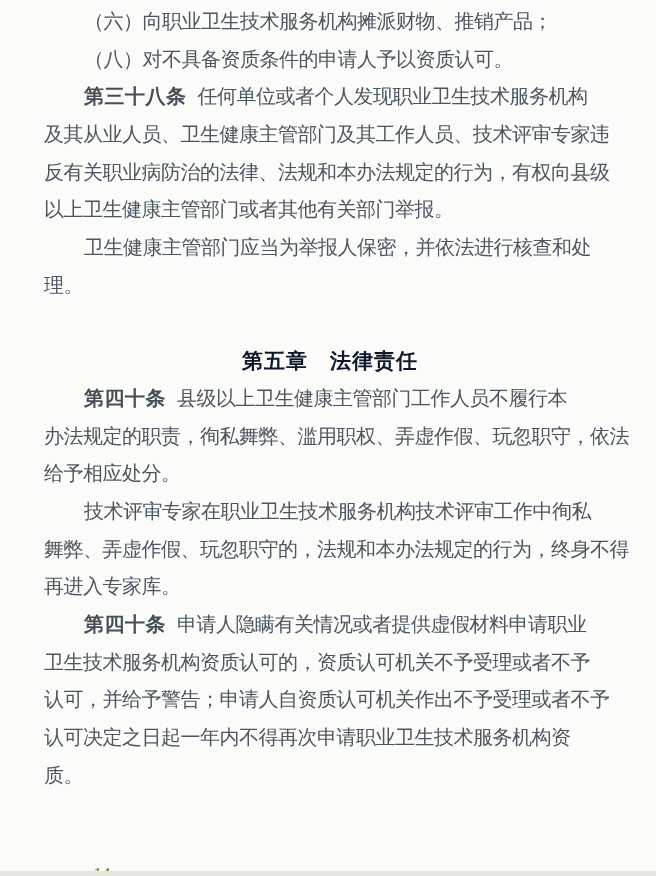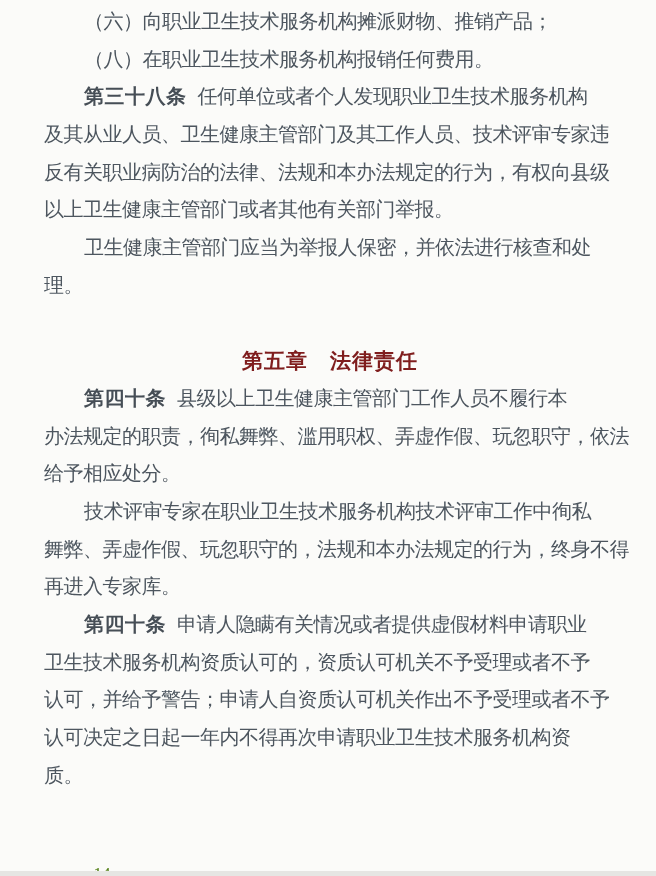--- a/index.html
+++ b/index.html
@@ -45,21 +45,21 @@
   .bold-term {
     font-family: "Liberation Sans", "DejaVu Sans", sans-serif;
     font-weight: 700;
     color: #464e56;
     margin-right: 11px;
     letter-spacing: 0.5px;
   }
   .line.center .heading-text {
     font-family: "Liberation Sans", "DejaVu Sans", sans-serif;
     font-weight: 700;
-    color: #7f1d1d;
+    color: #0f172a;
     font-size: 21px;
     letter-spacing: 1px;
   }
   .footer {
     position: absolute;
     left: 57px;
     top: 846px;
     height: 24px;
     line-height: 24px;
     font-size: 18px;
@@ -86,21 +86,21 @@
     height: 5px;
     background: #e6e6e3;
   }
 </style>
 </head>
 <body>
 
 <div class="page">
   <div class="content">
       <div class="line indent"><span class="line-text">（六）向职业卫生技术服务机构摊派财物、推销产品；</span></div>
-      <div class="line indent"><span class="line-text">（八）在职业卫生技术服务机构报销任何费用。</span></div>
+      <div class="line indent"><span class="line-text">（八）对不具备资质条件的申请人予以资质认可。</span></div>
       <div class="line indent"><span class="bold-term">第三十八条</span><span class="line-text">任何单位或者个人发现职业卫生技术服务机构</span></div>
       <div class="line"><span class="line-text">及其从业人员、卫生健康主管部门及其工作人员、技术评审专家违</span></div>
       <div class="line"><span class="line-text">反有关职业病防治的法律、法规和本办法规定的行为，有权向县级</span></div>
       <div class="line"><span class="line-text">以上卫生健康主管部门或者其他有关部门举报。</span></div>
       <div class="line indent"><span class="line-text">卫生健康主管部门应当为举报人保密，并依法进行核查和处</span></div>
       <div class="line"><span class="line-text">理。</span></div>
       <div class="line center gap"><span class="heading-text">第五章　法律责任</span></div>
       <div class="line indent"><span class="bold-term">第四十条</span><span class="line-text">县级以上卫生健康主管部门工作人员不履行本</span></div>
       <div class="line"><span class="line-text">办法规定的职责，徇私舞弊、滥用职权、弄虚作假、玩忽职守，依法</span></div>
       <div class="line"><span class="line-text">给予相应处分。</span></div>

